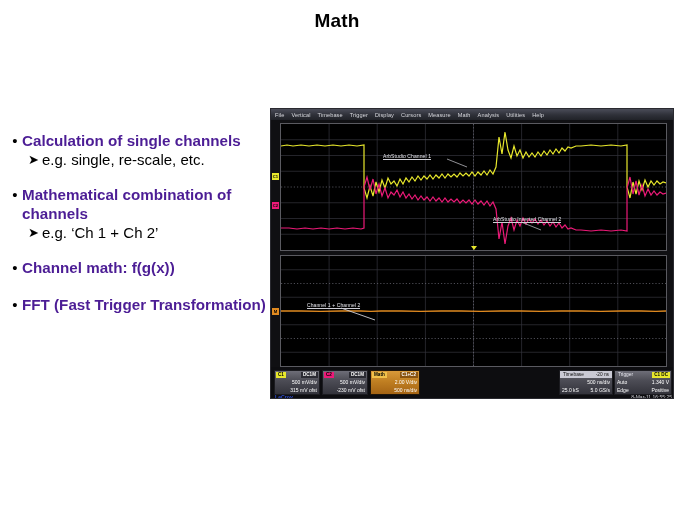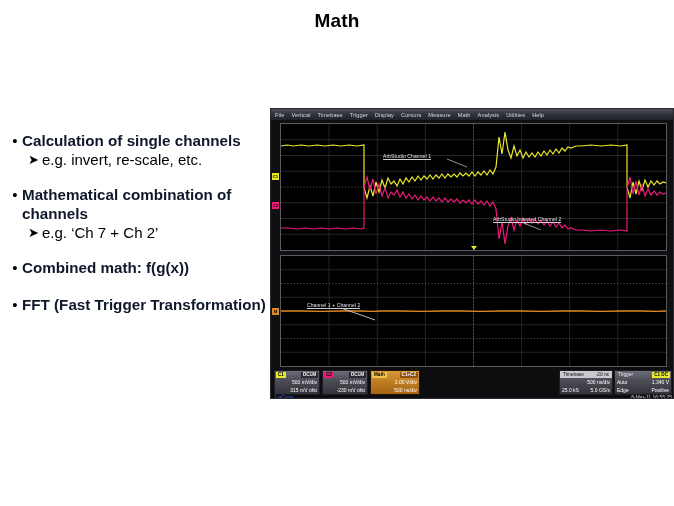--- a/index.html
+++ b/index.html
@@ -45,21 +45,21 @@
     flex: 0 0 14px;
     font-size: 15px;
     line-height: 19px;
     color: #000;
     text-align: center;
   }
   .bullet-text {
     font-size: 15.2px;
     font-weight: bold;
     line-height: 19px;
-    color: #0f172a;
+    color: #4c1d95;
     flex: 1 1 auto;
   }
   .sub-row {
     display: flex;
     align-items: flex-start;
     margin-left: 20px;
   }
   .sub-arrow {
     flex: 0 0 14px;
     font-size: 13px;
@@ -228,39 +228,39 @@
 
 <div id="bullet-list">
 
   <div class="bullet-block">
     <div class="bullet-row">
       <span class="bullet-dot">•</span>
       <span class="bullet-text">Calculation  of single channels</span>
     </div>
     <div class="sub-row">
       <span class="sub-arrow">➤</span>
-      <span class="sub-text">e.g. invert, re-scale, etc.</span>
+      <span class="sub-text">e.g. single, re-scale, etc.</span>
     </div>
   </div>
 
   <div class="bullet-block">
     <div class="bullet-row">
       <span class="bullet-dot">•</span>
       <span class="bullet-text">Mathematical combination  of channels</span>
     </div>
     <div class="sub-row">
       <span class="sub-arrow">➤</span>
-      <span class="sub-text">e.g. ‘Ch 7 + Ch 2’</span>
+      <span class="sub-text">e.g. ‘Ch 1 + Ch 2’</span>
     </div>
   </div>
 
   <div class="bullet-block" style="margin-bottom:18px;">
     <div class="bullet-row">
       <span class="bullet-dot">•</span>
-      <span class="bullet-text">Combined math: f(g(x))</span>
+      <span class="bullet-text">Channel math: f(g(x))</span>
     </div>
   </div>
 
   <div class="bullet-block">
     <div class="bullet-row">
       <span class="bullet-dot">•</span>
       <span class="bullet-text">FFT (Fast Trigger Transformation)</span>
     </div>
   </div>
 

